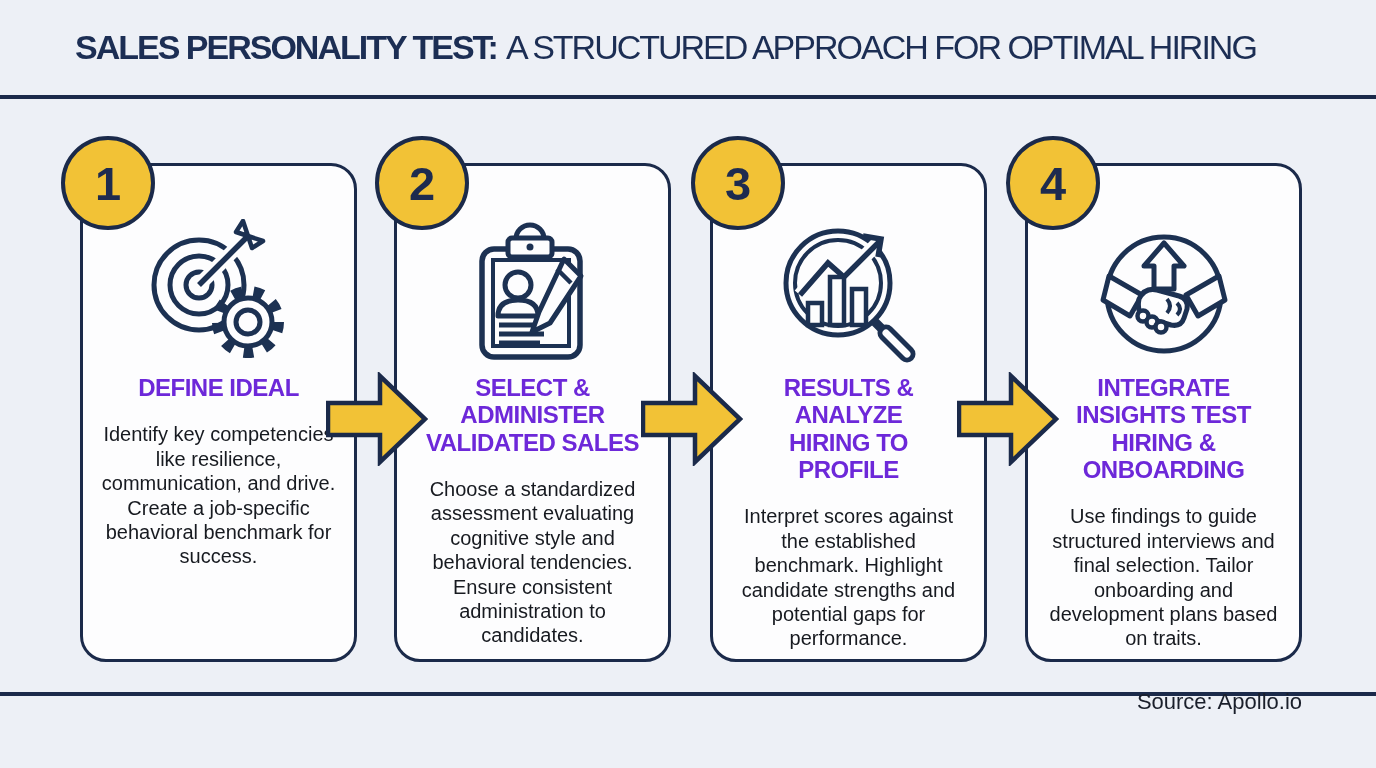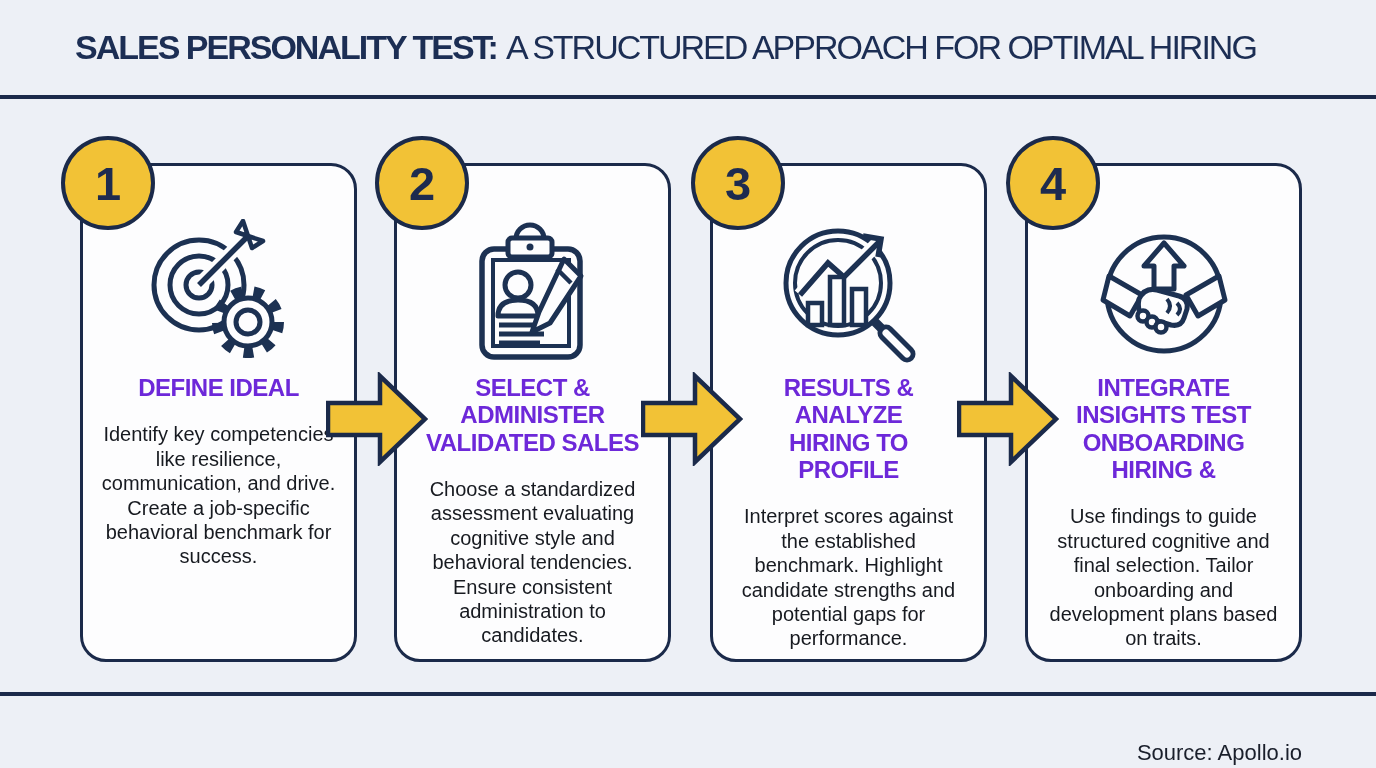--- a/index.html
+++ b/index.html
@@ -10,21 +10,21 @@
   .main-title{
     position:absolute;left:75px;top:28px;white-space:nowrap;
     font-size:34px;letter-spacing:-2px;color:#1c2e54;
   }
   .main-title .tb{font-weight:800;}
   .main-title .tr{font-weight:500;margin-left:9px;}
   .rule{position:absolute;left:0;width:1376px;height:4px;background:#1b2a4a;}
   .rule-top{top:95px;}
   .rule-bottom{top:692px;}
   .source{
-    position:absolute;right:74px;top:740px;
+    position:absolute;right:74px;top:689px;
     font-size:22px;color:#1a1f2b;
   }
   .card{
     position:absolute;top:163px;width:277px;height:499px;box-sizing:border-box;
     background:#fdfdfe;border:3.5px solid #1b2a4a;border-radius:26px;
     text-align:center;
   }
   .badge{
     position:absolute;left:-22px;top:-30px;width:94px;height:94px;box-sizing:border-box;
     border-radius:50%;background:#f2c236;border:4px solid #1b2a4a;
@@ -152,24 +152,24 @@
         <circle cx="54" cy="97" r="5.5" fill="#fdfdfe" stroke="#1c3152" stroke-width="4.5"></circle>
         <circle cx="63" cy="103" r="5.5" fill="#fdfdfe" stroke="#1c3152" stroke-width="4.5"></circle>
         <circle cx="72" cy="108" r="5.5" fill="#fdfdfe" stroke="#1c3152" stroke-width="4.5"></circle>
         <path d="M78 80 Q84 87 78 94" fill="none" stroke="#1c3152" stroke-width="4"></path>
         <path d="M88 84 Q94 90 88 96" fill="none" stroke="#1c3152" stroke-width="4"></path>
       </svg>
     </div>
     <h2 class="card-title">
       <div>INTEGRATE</div>
       <div>INSIGHTS TEST</div>
+      <div>HIRING &amp;</div>
       <div>ONBOARDING</div>
-      <div>HIRING &amp;</div>
     </h2>
-    <p class="card-desc">Use findings to guide structured cognitive and final selection. Tailor onboarding and development plans based on traits.</p>
+    <p class="card-desc">Use findings to guide structured interviews and final selection. Tailor onboarding and development plans based on traits.</p>
   </div>
 
   <svg class="arrow arrow-1" viewBox="0 0 102 94">
     <polygon points="2,31 54,31 54,4 99,47 54,90 54,63 2,63" fill="#f2c236" stroke="#1b2a4a" stroke-width="4.5"></polygon>
   </svg>
   <svg class="arrow arrow-2" viewBox="0 0 102 94">
     <polygon points="2,31 54,31 54,4 99,47 54,90 54,63 2,63" fill="#f2c236" stroke="#1b2a4a" stroke-width="4.5"></polygon>
   </svg>
   <svg class="arrow arrow-3" viewBox="0 0 102 94">
     <polygon points="2,31 54,31 54,4 99,47 54,90 54,63 2,63" fill="#f2c236" stroke="#1b2a4a" stroke-width="4.5"></polygon>

